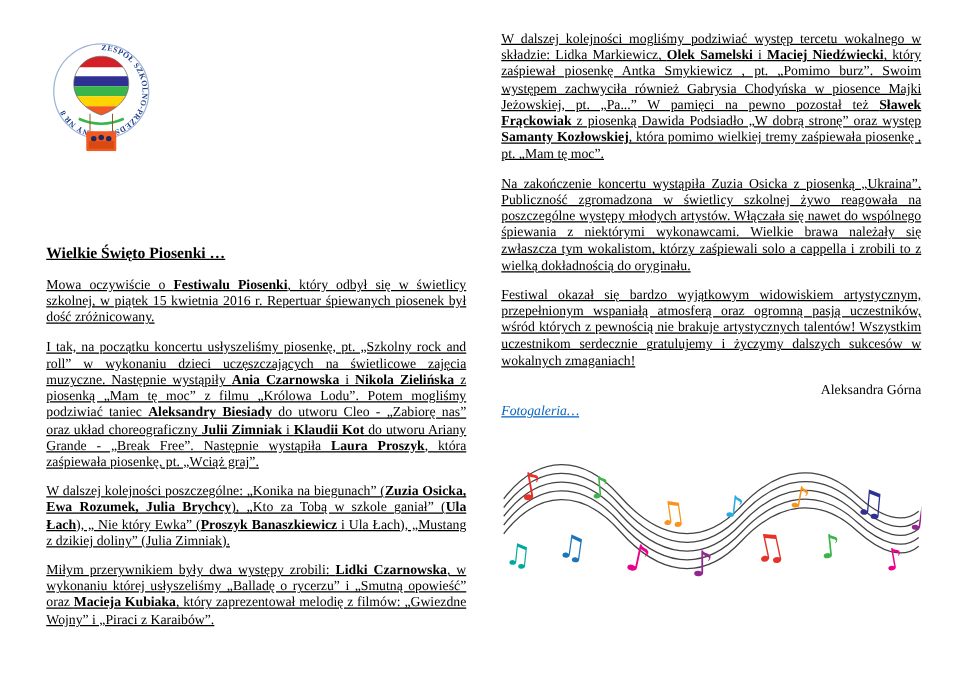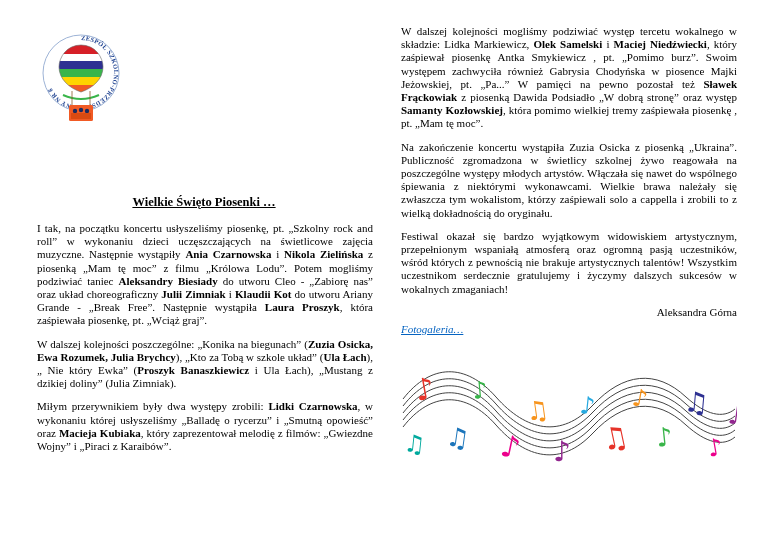--- a/index.html
+++ b/index.html
@@ -8,24 +8,24 @@
     width:768px;height:543px;background:#ffffff;overflow:hidden;
     font-family:"Liberation Serif", serif;
   }
   .page{position:relative;width:768px;height:543px;background:#fff;}
   .col{position:absolute;top:0;height:543px;}
   .col-left{left:37px;width:336px;padding-top:33px;box-sizing:border-box;}
   .col-right{left:401px;width:336px;padding-top:25px;box-sizing:border-box;}
   .logo{width:80px;height:88px;margin-left:4px;}
   .heading{
     font-size:12.5px;font-weight:bold;text-decoration:underline;
-    text-align:center;margin:74px 2px 12px 0;line-height:15px;
+    text-align:left;margin:74px 2px 12px 0;line-height:15px;
   }
   .body-text{font-size:11px;line-height:13.2px;text-align:justify;color:#000;}
-  .body-text p{margin:0 0 10px 0;}
+  .body-text p{margin:0 0 10px 0;text-decoration:underline;}
   .body-text .b{font-weight:bold;}
   .signature{font-size:11px;line-height:13px;text-align:right;margin-top:0;}
   .link{
     display:inline-block;margin-top:4px;font-size:11px;font-style:italic;
     color:#0563C1;text-decoration:underline;cursor:pointer;
   }
   .music{display:block;margin-top:22px;width:336px;height:150px;}
   .music text{font-family:"DejaVu Sans", sans-serif;}
 </style>
 </head>
@@ -65,22 +65,23 @@
           <circle cx="40" cy="77" r="2.2" fill="#1a2a5e"></circle>
           <circle cx="46" cy="78" r="2.2" fill="#1a2a5e"></circle>
           <rect x="30" y="80" width="20" height="6" fill="#d94a12"></rect>
         </g>
       </svg>
     </div>
 
     <h1 class="heading">Wielkie Święto Piosenki …</h1>
 
     <div class="body-text">
+        <p><span>Mowa oczywiście o </span><span class="b">Festiwalu Piosenki</span><span>, który odbył się w świetlicy szkolnej, w piątek 15 kwietnia 2016 r. Repertuar śpiewanych piosenek był dość zróżnicowany.</span></p>
         <p><span>I tak, na początku koncertu usłyszeliśmy piosenkę, pt. „Szkolny rock and roll” w wykonaniu dzieci uczęszczających na świetlicowe zajęcia muzyczne. Następnie wystąpiły </span><span class="b">Ania Czarnowska</span><span> i </span><span class="b">Nikola Zielińska</span><span> z piosenką „Mam tę moc” z filmu „Królowa Lodu”. Potem mogliśmy podziwiać taniec </span><span class="b">Aleksandry Biesiady</span><span> do utworu Cleo - „Zabiorę nas” oraz układ choreograficzny </span><span class="b">Julii Zimniak</span><span> i </span><span class="b">Klaudii Kot</span><span> do utworu Ariany Grande - „Break Free”. Następnie wystąpiła </span><span class="b">Laura Proszyk</span><span>, która zaśpiewała piosenkę, pt. „Wciąż graj”.</span></p>
-        <p><span>W dalszej kolejności poszczególne: „Konika na biegunach” (</span><span class="b">Zuzia Osicka, Ewa Rozumek, Julia Brychcy</span><span>), „Kto za Tobą w szkole układ” (</span><span class="b">Ula Łach</span><span>), „ Nie który Ewka” (</span><span class="b">Proszyk Banaszkiewicz</span><span> i Ula Łach), „Mustang z dzikiej doliny” (Julia Zimniak).</span></p>
+        <p><span>W dalszej kolejności poszczególne: „Konika na biegunach” (</span><span class="b">Zuzia Osicka, Ewa Rozumek, Julia Brychcy</span><span>), „Kto za Tobą w szkole ganiał” (</span><span class="b">Ula Łach</span><span>), „ Nie który Ewka” (</span><span class="b">Proszyk Banaszkiewicz</span><span> i Ula Łach), „Mustang z dzikiej doliny” (Julia Zimniak).</span></p>
         <p><span>Miłym przerywnikiem były dwa występy zrobili: </span><span class="b">Lidki Czarnowska</span><span>, w wykonaniu której usłyszeliśmy „Balladę o rycerzu” i „Smutną opowieść” oraz </span><span class="b">Macieja Kubiaka</span><span>, który zaprezentował melodię z filmów: „Gwiezdne Wojny” i „Piraci z Karaibów”.</span></p>
       </div>
   </div>
 
   <div class="col col-right">
 
     <div class="body-text">
         <p><span>W dalszej kolejności mogliśmy podziwiać występ tercetu wokalnego w składzie: Lidka Markiewicz, </span><span class="b">Olek Samelski</span><span> i </span><span class="b">Maciej Niedźwiecki</span><span>, który zaśpiewał piosenkę Antka Smykiewicz , pt. „Pomimo burz”. Swoim występem zachwyciła również Gabrysia Chodyńska w piosence Majki Jeżowskiej, pt. „Pa...” W pamięci na pewno pozostał też </span><span class="b">Sławek Frąckowiak</span><span> z piosenką Dawida Podsiadło „W dobrą stronę” oraz występ </span><span class="b">Samanty Kozłowskiej</span><span>, która pomimo wielkiej tremy zaśpiewała piosenkę , pt. „Mam tę moc”.</span></p>
         <p><span>Na zakończenie koncertu wystąpiła Zuzia Osicka z piosenką „Ukraina”. Publiczność zgromadzona w świetlicy szkolnej żywo reagowała na poszczególne występy młodych artystów. Włączała się nawet do wspólnego śpiewania z niektórymi wykonawcami. Wielkie brawa należały się zwłaszcza tym wokalistom, którzy zaśpiewali solo a cappella i zrobili to z wielką dokładnością do oryginału.</span></p>
         <p><span>Festiwal okazał się bardzo wyjątkowym widowiskiem artystycznym, przepełnionym wspaniałą atmosferą oraz ogromną pasją uczestników, wśród których z pewnością nie brakuje artystycznych talentów! Wszystkim uczestnikom serdecznie gratulujemy i życzymy dalszych sukcesów w wokalnych zmaganiach!</span></p>

